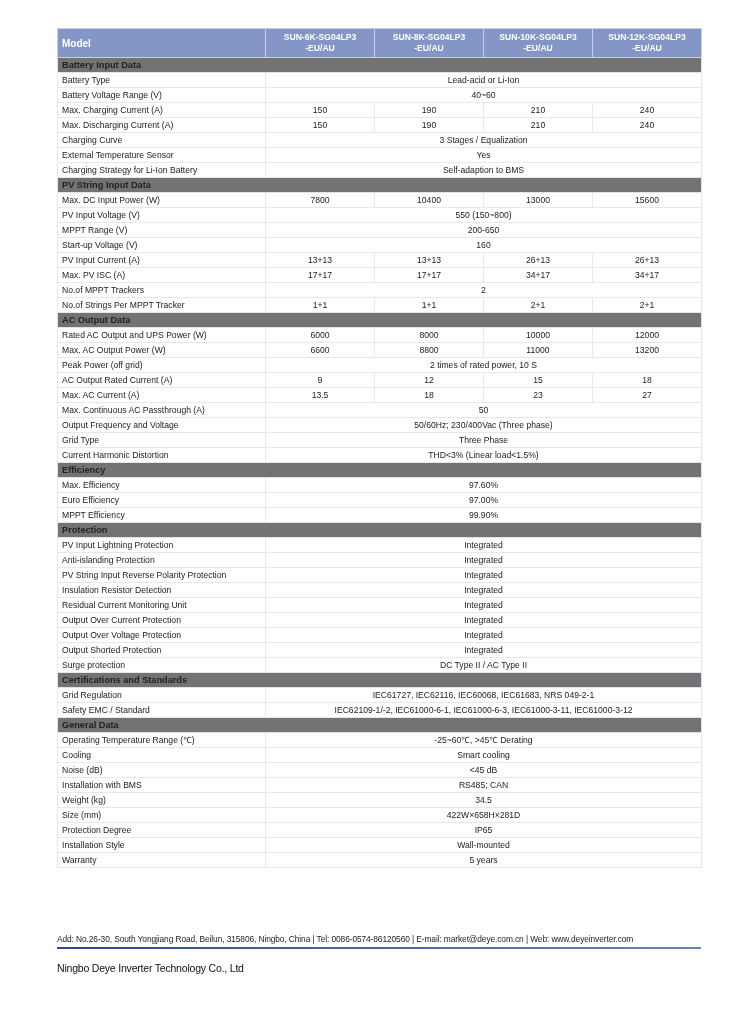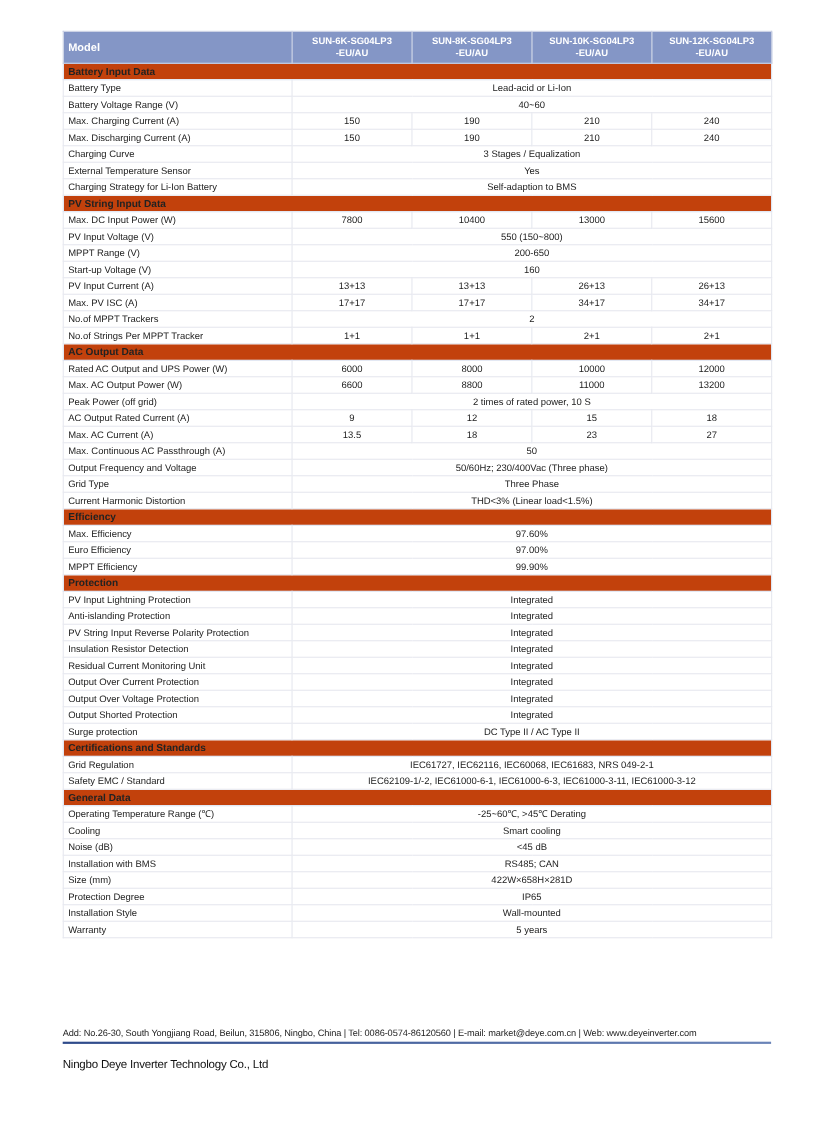--- a/index.html
+++ b/index.html
@@ -6,21 +6,21 @@
   body { width:754px; height:1024px; position:relative; font-family:"Liberation Sans", sans-serif; color:#222; overflow:hidden; }
   table.spec { position:absolute; left:57px; top:28px; width:644px; border-collapse:collapse; table-layout:fixed; font-size:8.6px; }
   table.spec col.c0 { width:208px; }
   table.spec col.cx { width:109px; }
   table.spec th { background:#8496c6; color:#fff; font-weight:bold; height:28px; padding:0 4px; border:1px solid #c8cfe3; line-height:11px; }
   table.spec th.model { text-align:left; font-size:10px; }
   table.spec th.mcol { text-align:center; font-size:8.6px; }
   table.spec td { height:14px; padding:0 4px; border:1px solid #e6e8ef; line-height:14px; white-space:nowrap; overflow:hidden; }
   table.spec td.lbl { text-align:left; }
   table.spec td.val { text-align:center; }
-  table.spec tr.sec td { background:#c2410c; font-weight:bold; font-size:9.2px; border-color:#dde3f1; }
+  table.spec tr.sec td { background:#737373; font-weight:bold; font-size:9.2px; border-color:#dde3f1; }
   .rule { position:absolute; left:57px; top:947px; width:644px; height:2px; background:linear-gradient(to right,#2e4a8a,#6a84b8); }
   .company { position:absolute; left:57px; top:962px; font-size:10.5px; font-weight:normal; color:#111; letter-spacing:-0.2px; }
   .address { position:absolute; left:57px; top:934px; font-size:8.4px; color:#222; white-space:nowrap; letter-spacing:-0.1px; }
 </style>
 </head>
 <body>
 
 <table class="spec">
   <colgroup>
       <col class="c0">
@@ -252,20 +252,24 @@
       </tr>
       <tr>
         <td class="lbl">Noise (dB)</td>
         <td class="val" colspan="4">&lt;45 dB</td>
       </tr>
       <tr>
         <td class="lbl">Installation with BMS</td>
         <td class="val" colspan="4">RS485; CAN</td>
       </tr>
       <tr>
+        <td class="lbl">Weight (kg)</td>
+        <td class="val" colspan="4">34.5</td>
+      </tr>
+      <tr>
         <td class="lbl">Size (mm)</td>
         <td class="val" colspan="4">422W×658H×281D</td>
       </tr>
       <tr>
         <td class="lbl">Protection Degree</td>
         <td class="val" colspan="4">IP65</td>
       </tr>
       <tr>
         <td class="lbl">Installation Style</td>
         <td class="val" colspan="4">Wall-mounted</td>

